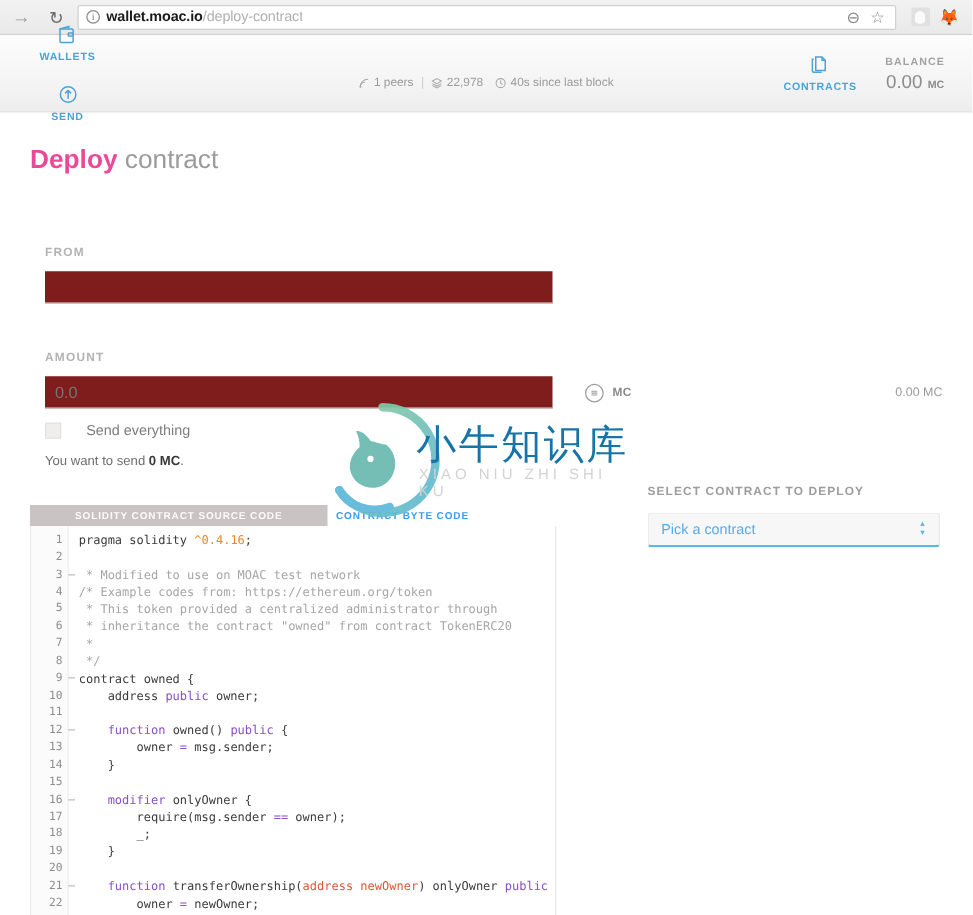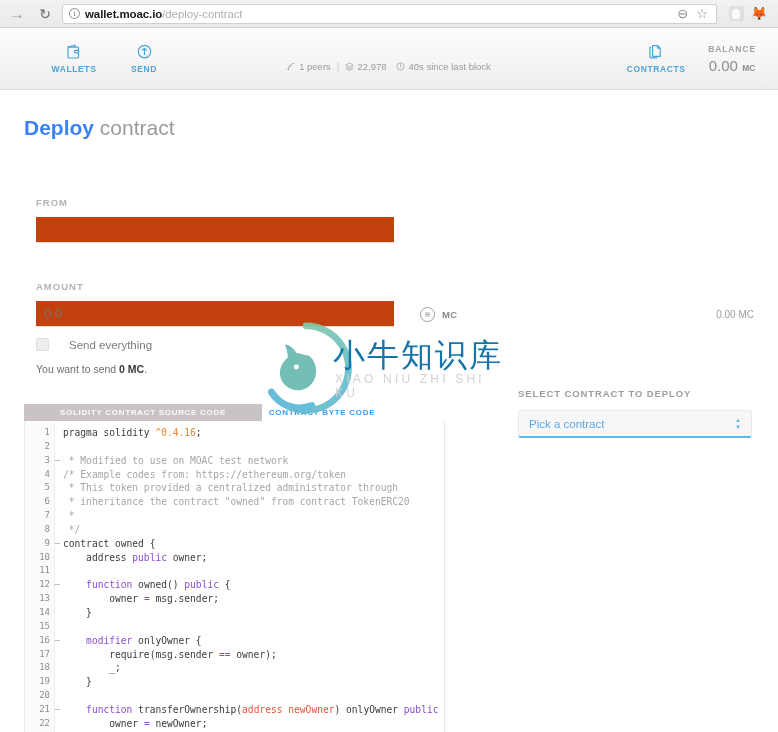--- a/index.html
+++ b/index.html
@@ -62,21 +62,21 @@
 
   
   .app-header {
     height: 62px;
     background: linear-gradient(#fdfdfd 0%, #f3f3f3 70%, #ededed 100%);
     border-bottom: 1px solid #dfdfdf;
     position: relative;
     display: flex;
     align-items: center;
   }
-  .nav-group { display: flex; gap: 18px; padding-left: 48px; }
+  .nav-group { display: flex; gap: 18px; padding-left: 28px; flex-direction: column; }
   .nav-item {
     display: flex; flex-direction: column; align-items: center;
     gap: 4px; color: #4ca3d8; cursor: pointer; width: 52px;
   }
   .nav-item svg { display: block; }
   .nav-label {
     font-size: 8.5px; letter-spacing: 0.6px; font-weight: bold;
     color: #4ca3d8; white-space: nowrap;
   }
   .status-center {
@@ -100,31 +100,31 @@
   }
   .balance-value { font-size: 15px; color: #8d8d8d; font-weight: 300; }
   .balance-value .unit { font-size: 8.5px; font-weight: bold; }
 
   
   .page { position: relative; height: calc(732px - 28px - 63px); }
   .page-title {
     padding: 26px 0 0 24px;
     font-size: 21px; font-weight: 300; color: #9b9b9b;
   }
-  .page-title b { font-weight: bold; color: #3b82f6; }
+  .page-title b { font-weight: bold; color: #ec4899; }
 
   .form-area { padding: 0 0 0 36px; }
   .field-label {
     font-size: 9.5px; letter-spacing: 1px; color: #b3b3b3;
     font-weight: bold; margin-bottom: 9px;
   }
   .group-from { margin-top: 57px; }
   .input-flat {
-    width: 358px; height: 26px;
-    background: #c2410c;
+    width: 406px; height: 26px;
+    background: #7f1d1d;
     border: none; border-bottom: 1px solid #e2e0df;
     font-size: 13px; color: #c9c6c4;
     padding: 0 8px;
     font-family: "Liberation Sans", sans-serif;
     display: block;
   }
   .group-amount { margin-top: 38px; }
   .amount-row { display: flex; align-items: center; }
   .mc-unit { display: flex; align-items: center; gap: 7px; margin-left: 26px; }
   .mc-circle {

